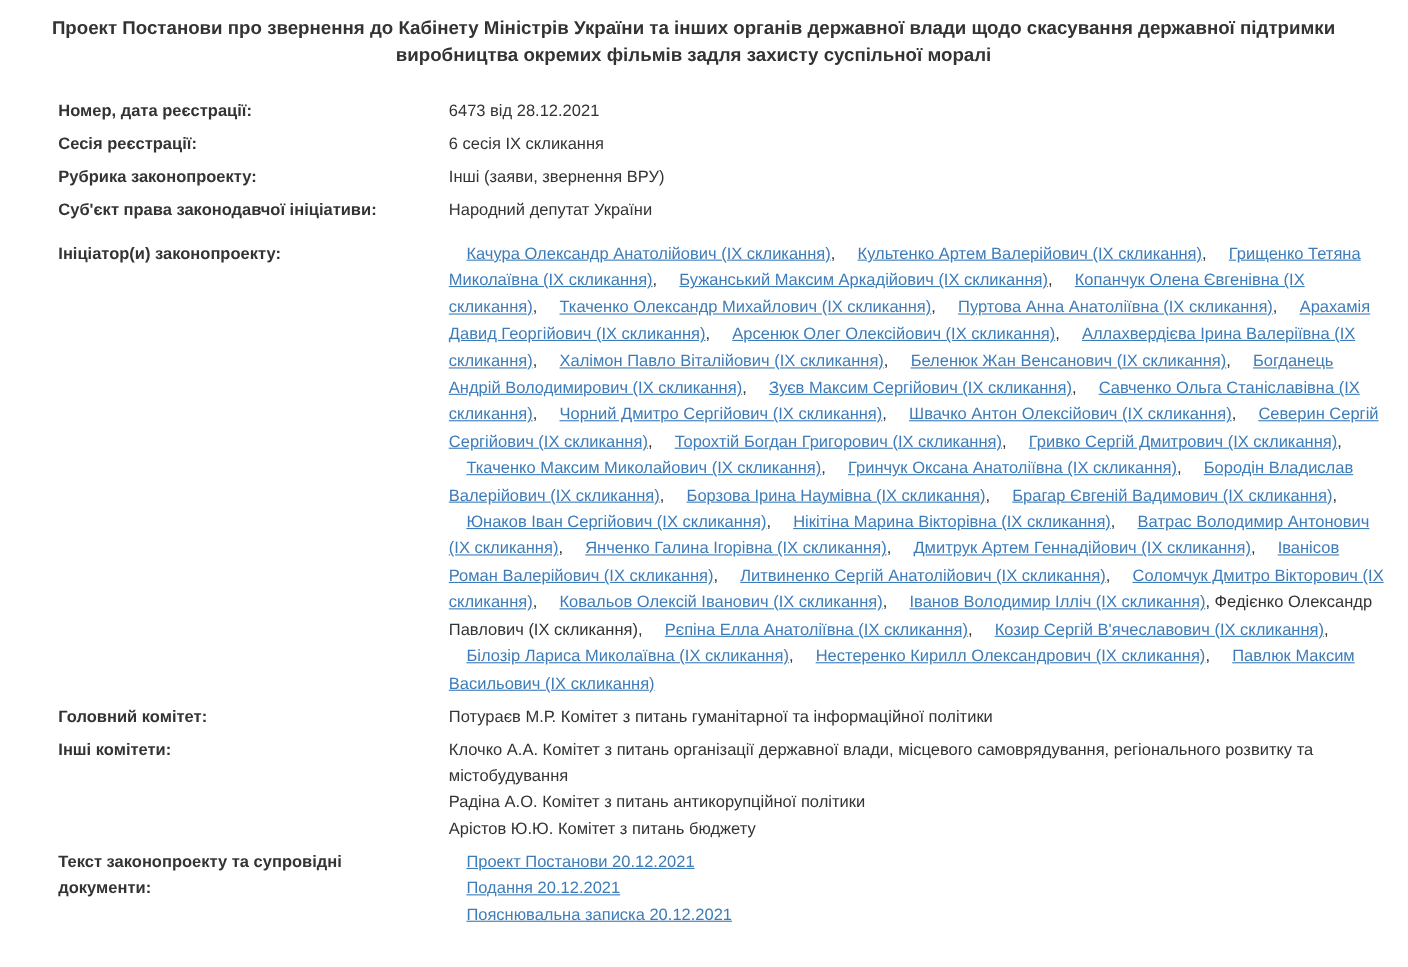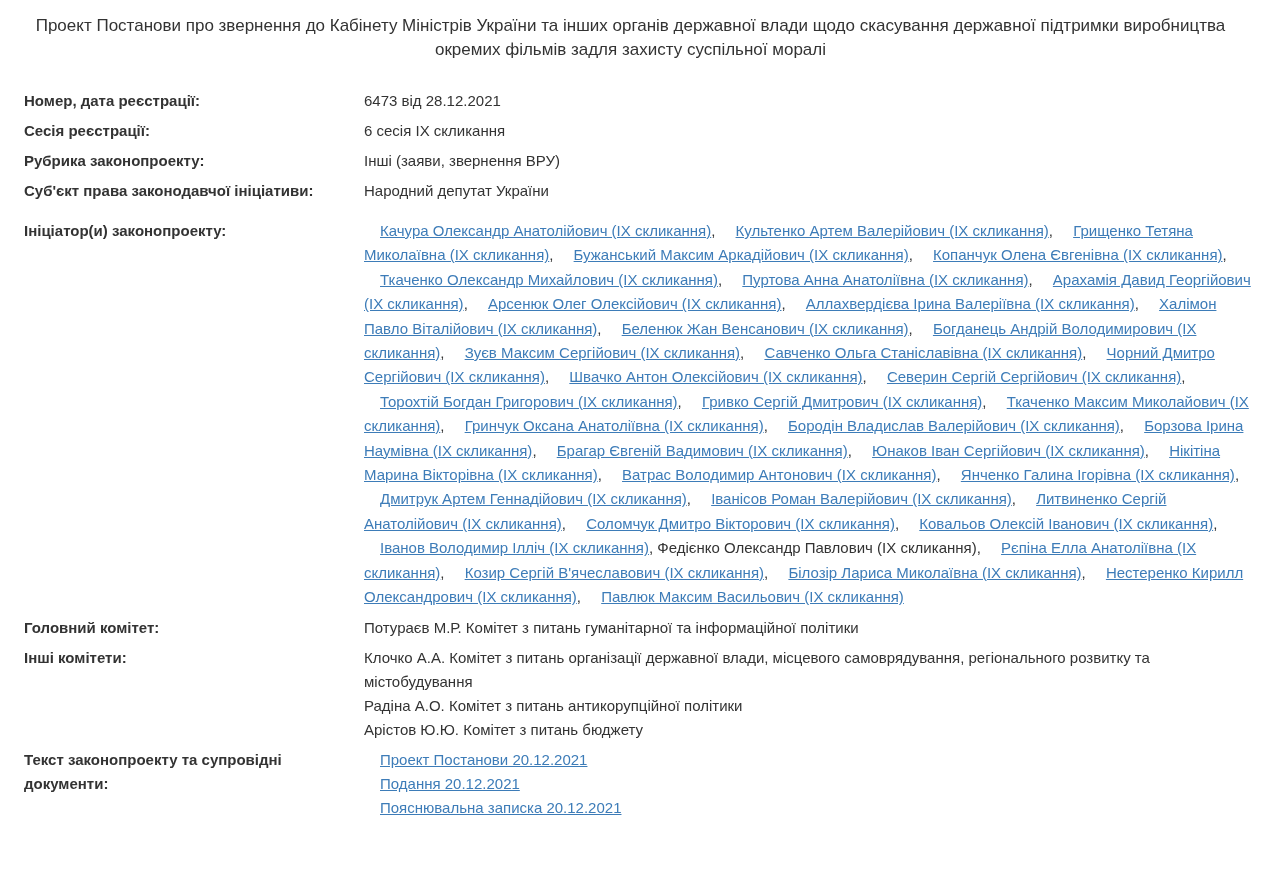--- a/index.html
+++ b/index.html
@@ -10,44 +10,45 @@
   body {
     width: 1280px;
     height: 879px;
     font-family: "Liberation Sans", sans-serif;
     font-size: 15px;
     color: #333333;
     overflow: hidden;
     box-sizing: border-box;
   }
   .title {
-    font-weight: normal;
+    font-weight: bold;
     font-size: 17px;
     line-height: 24px;
     text-align: center;
     color: #333333;
     padding: 14px 40px 24px 21px;
   }
   .info-table {
     width: 100%;
   }
   .row {
     display: flex;
     align-items: flex-start;
     padding: 3px 0;
     line-height: 24px;
   }
   .row .lbl {
     flex: 0 0 364px;
     width: 364px;
     box-sizing: border-box;
-    padding-left: 24px;
+    padding-left: 9px;
     padding-right: 24px;
     font-weight: bold;
     color: #333333;
+    margin-left: 44px;
   }
   .row .val {
     flex: 1 1 auto;
     padding-right: 22px;
     color: #333333;
   }
   .row-initiators {
     padding-top: 13px;
   }
   .row-initiators .val {

